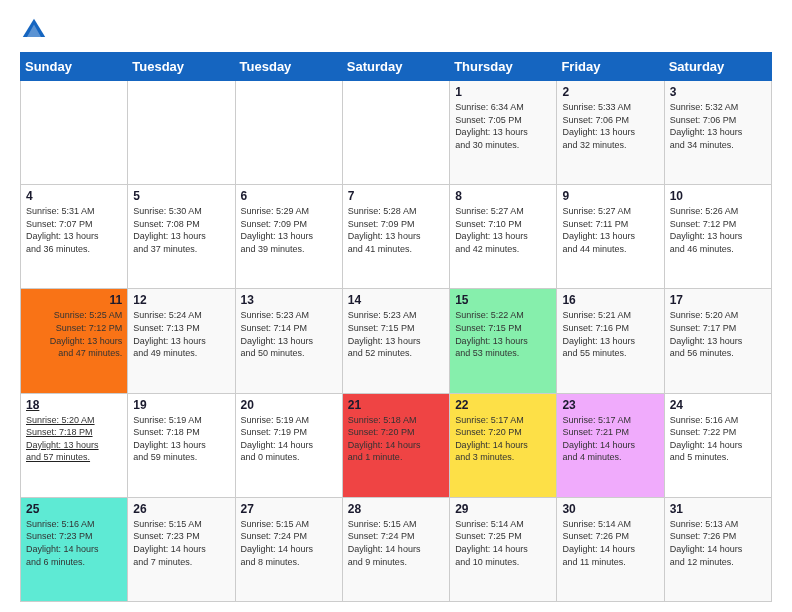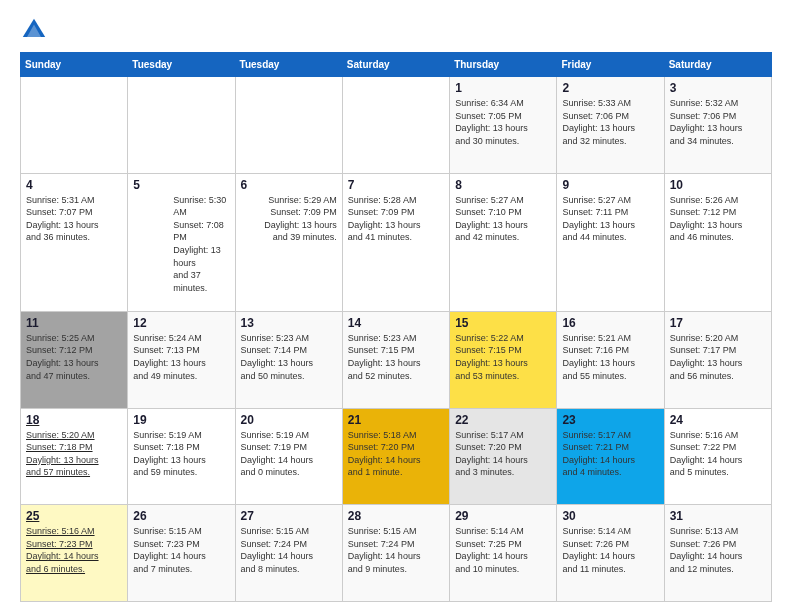--- a/index.html
+++ b/index.html
@@ -51,21 +51,21 @@
       border-collapse: collapse;
       width: 100%;
       table-layout: fixed;
     }
     .calendar thead tr {
       background-color: #1565c0;
       color: #fff;
     }
     .calendar thead th {
       padding: 6px 4px;
-      font-size: 10px;
+      font-size: 13px;
       font-weight: bold;
       border: 1px solid #1565c0;
       text-align: left;
     }
     .calendar tbody tr {
       border: 1px solid #ccc;
     }
     .calendar tbody td {
       vertical-align: top;
       padding: 4px 5px;
@@ -160,28 +160,28 @@
         <tr>
           <td style="background: rgb(255, 255, 255);">
             <span class="day-number">4</span>
             <div class="day-info" style="white-space: pre-line;">Sunrise: 5:31 AM
 Sunset: 7:07 PM
 Daylight: 13 hours
 and 36 minutes.</div>
           </td>
           <td style="background: rgb(255, 255, 255);">
             <span class="day-number">5</span>
-            <div class="day-info" style="white-space: pre-line; margin-left: 40px;">Sunrise: 5:30 AM
+            <div class="day-info" style="white-space: pre-line;">Sunrise: 5:30 AM
 Sunset: 7:08 PM
 Daylight: 13 hours
 and 37 minutes.</div>
           </td>
           <td style="background: rgb(255, 255, 255);">
             <span class="day-number">6</span>
-            <div class="day-info" style="white-space: pre-line; text-align: right;">Sunrise: 5:29 AM
+            <div class="day-info" style="white-space: pre-line;">Sunrise: 5:29 AM
 Sunset: 7:09 PM
 Daylight: 13 hours
 and 39 minutes.</div>
           </td>
           <td style="background: rgb(255, 255, 255);">
             <span class="day-number">7</span>
             <div class="day-info" style="white-space: pre-line;">Sunrise: 5:28 AM
 Sunset: 7:09 PM
 Daylight: 13 hours
 and 41 minutes.</div>
@@ -202,21 +202,21 @@
           </td>
           <td style="background: rgb(255, 255, 255);">
             <span class="day-number">10</span>
             <div class="day-info" style="white-space: pre-line;">Sunrise: 5:26 AM
 Sunset: 7:12 PM
 Daylight: 13 hours
 and 46 minutes.</div>
           </td>
         </tr>
         <tr>
-          <td style="background: #a3a3a3;">
+          <td style="background: #f97316; text-align: right;">
             <span class="day-number">11</span>
             <div class="day-info" style="white-space: pre-line;">Sunrise: 5:25 AM
 Sunset: 7:12 PM
 Daylight: 13 hours
 and 47 minutes.</div>
           </td>
           <td style="background: rgb(249, 249, 249);">
             <span class="day-number">12</span>
             <div class="day-info" style="white-space: pre-line;">Sunrise: 5:24 AM
 Sunset: 7:13 PM
@@ -230,21 +230,21 @@
 Daylight: 13 hours
 and 50 minutes.</div>
           </td>
           <td style="background: rgb(249, 249, 249);">
             <span class="day-number">14</span>
             <div class="day-info" style="white-space: pre-line;">Sunrise: 5:23 AM
 Sunset: 7:15 PM
 Daylight: 13 hours
 and 52 minutes.</div>
           </td>
-          <td style="background: #fde047;">
+          <td style="background: #86efac;">
             <span class="day-number">15</span>
             <div class="day-info" style="white-space: pre-line;">Sunrise: 5:22 AM
 Sunset: 7:15 PM
 Daylight: 13 hours
 and 53 minutes.</div>
           </td>
           <td style="background: rgb(249, 249, 249);">
             <span class="day-number">16</span>
             <div class="day-info" style="white-space: pre-line;">Sunrise: 5:21 AM
 Sunset: 7:16 PM
@@ -274,51 +274,51 @@
 Daylight: 13 hours
 and 59 minutes.</div>
           </td>
           <td style="background: rgb(255, 255, 255);">
             <span class="day-number">20</span>
             <div class="day-info" style="white-space: pre-line;">Sunrise: 5:19 AM
 Sunset: 7:19 PM
 Daylight: 14 hours
 and 0 minutes.</div>
           </td>
-          <td style="background: #eab308;">
+          <td style="background: #ef4444;">
             <span class="day-number">21</span>
             <div class="day-info" style="white-space: pre-line;">Sunrise: 5:18 AM
 Sunset: 7:20 PM
 Daylight: 14 hours
 and 1 minute.</div>
           </td>
-          <td style="background: #e5e5e5;">
+          <td style="background: #fde047;">
             <span class="day-number">22</span>
             <div class="day-info" style="white-space: pre-line;">Sunrise: 5:17 AM
 Sunset: 7:20 PM
 Daylight: 14 hours
 and 3 minutes.</div>
           </td>
-          <td style="background: #0ea5e9;">
+          <td style="background: #f0abfc;">
             <span class="day-number">23</span>
             <div class="day-info" style="white-space: pre-line;">Sunrise: 5:17 AM
 Sunset: 7:21 PM
 Daylight: 14 hours
 and 4 minutes.</div>
           </td>
           <td style="background: rgb(255, 255, 255);">
             <span class="day-number">24</span>
             <div class="day-info" style="white-space: pre-line;">Sunrise: 5:16 AM
 Sunset: 7:22 PM
 Daylight: 14 hours
 and 5 minutes.</div>
           </td>
         </tr>
         <tr>
-          <td style="background: #fef9c3; text-decoration: underline;">
+          <td style="background: #5eead4;">
             <span class="day-number">25</span>
             <div class="day-info" style="white-space: pre-line;">Sunrise: 5:16 AM
 Sunset: 7:23 PM
 Daylight: 14 hours
 and 6 minutes.</div>
           </td>
           <td style="background: rgb(249, 249, 249);">
             <span class="day-number">26</span>
             <div class="day-info" style="white-space: pre-line;">Sunrise: 5:15 AM
 Sunset: 7:23 PM

